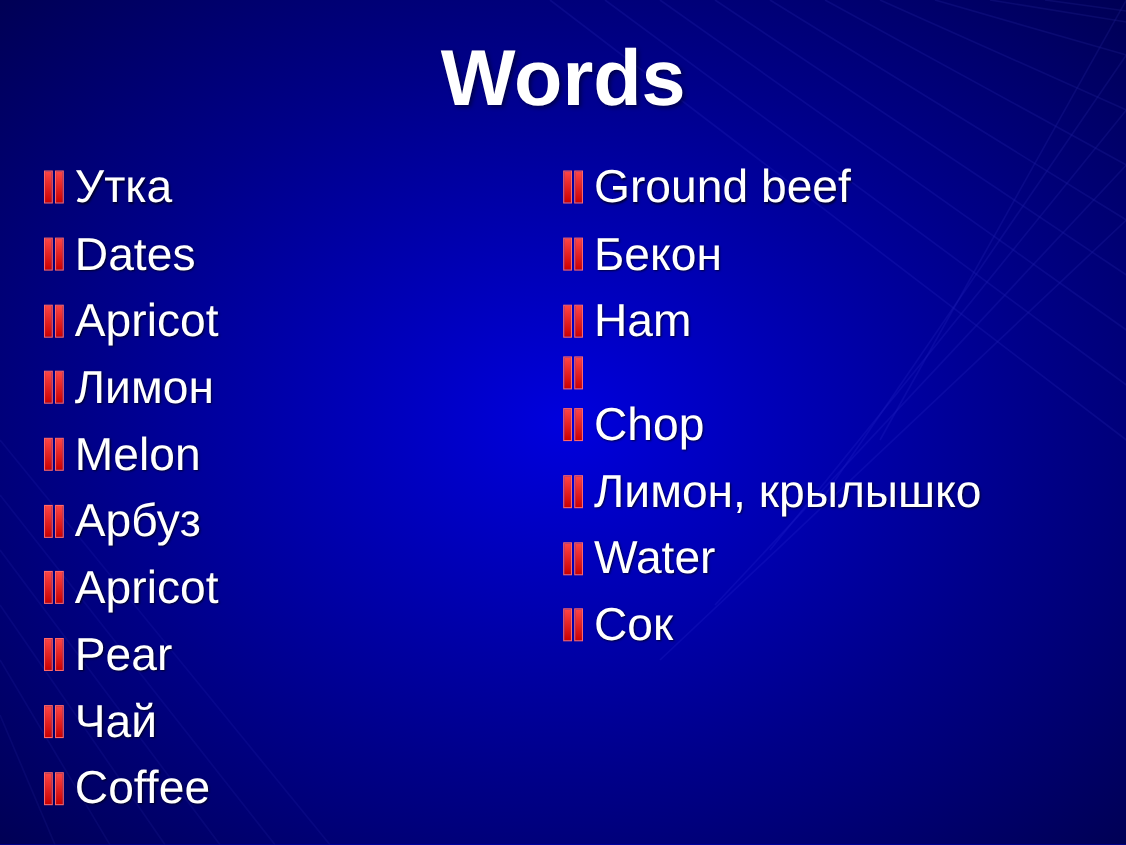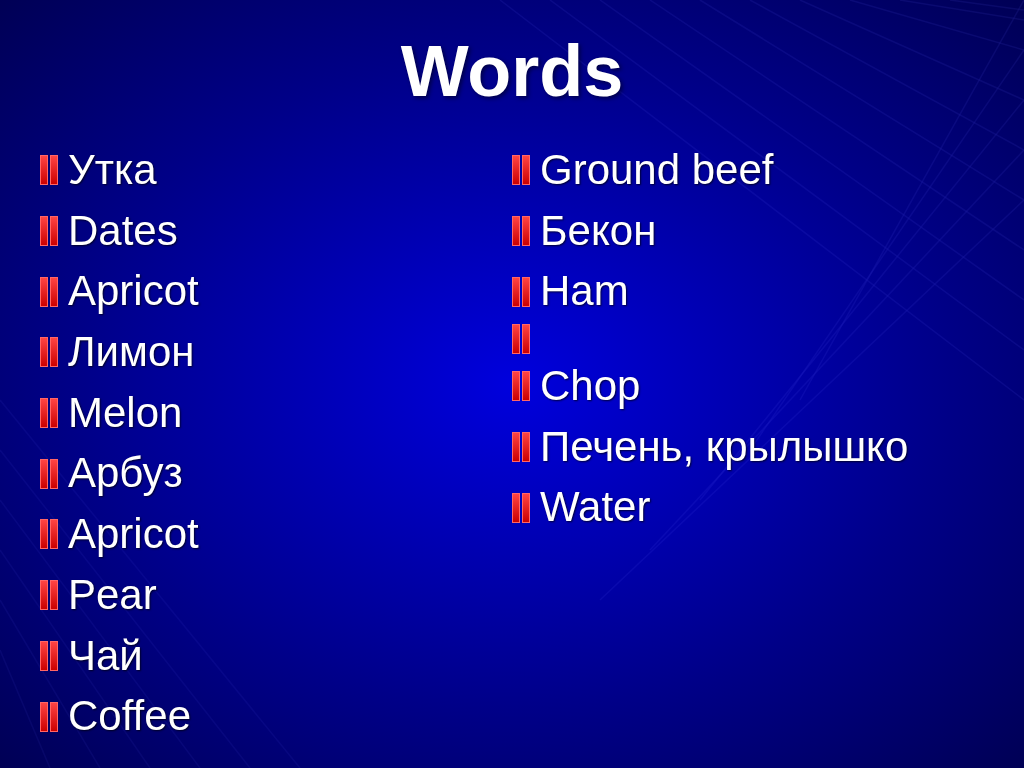--- a/index.html
+++ b/index.html
@@ -243,24 +243,31 @@
             <div class="bullet-bar"></div>
             <div class="bullet-bar"></div>
           </div>
           <span class="item-text">Chop</span>
         </div>
         <div class="list-item">
           <div class="bullet-icon">
             <div class="bullet-bar"></div>
             <div class="bullet-bar"></div>
           </div>
-          <span class="item-text">Печень, крылышко</span>
+          <span class="item-text">Лимон, крылышко</span>
         </div>
         <div class="list-item">
           <div class="bullet-icon">
             <div class="bullet-bar"></div>
             <div class="bullet-bar"></div>
           </div>
           <span class="item-text">Water</span>
+        </div>
+        <div class="list-item">
+          <div class="bullet-icon">
+            <div class="bullet-bar"></div>
+            <div class="bullet-bar"></div>
+          </div>
+          <span class="item-text">Сок</span>
         </div>
       </div>
     </div>
 </div>
 
 </body></html>

